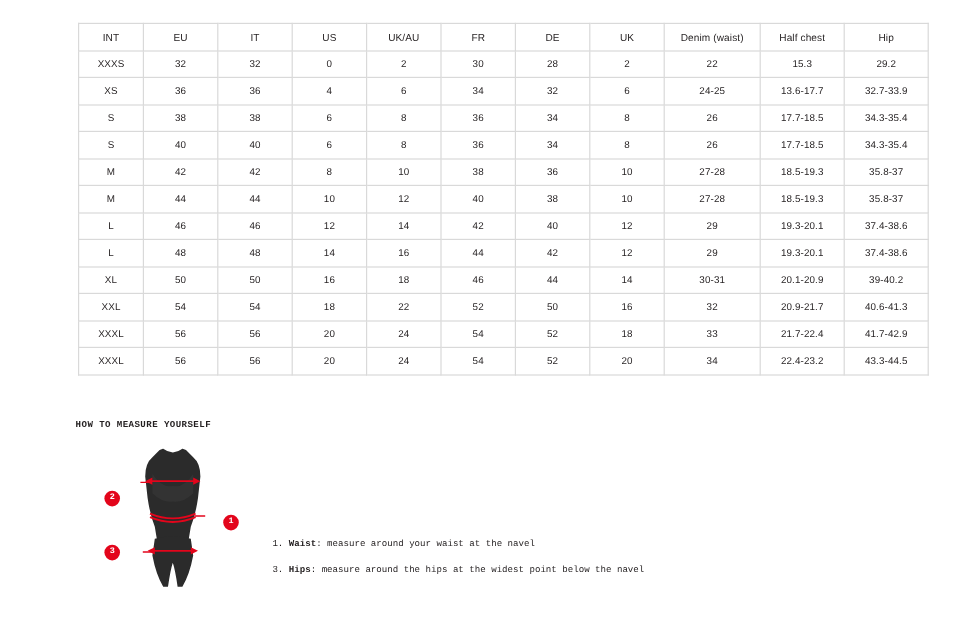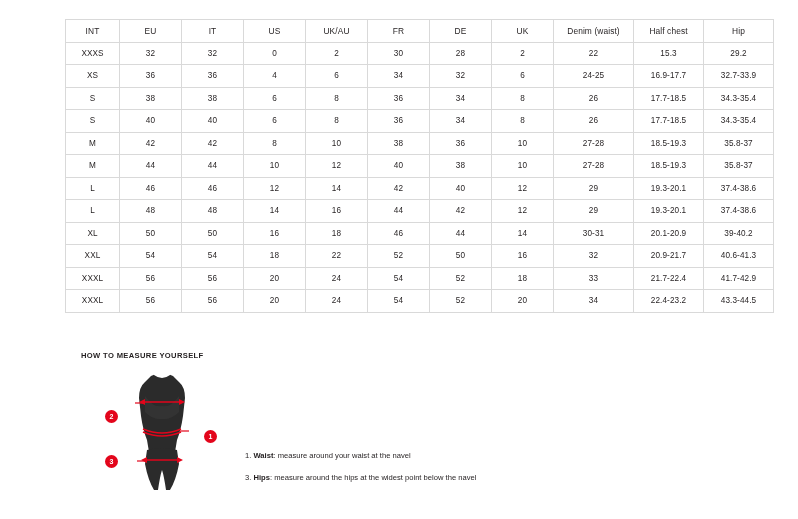--- a/index.html
+++ b/index.html
@@ -56,23 +56,24 @@
   col.c5 { width: 62px; }
   col.c6 { width: 62px; }
   col.c7 { width: 62px; }
   col.c8 { width: 80px; }
   col.c9 { width: 70px; }
   col.c10 { width: 70px; }
 
   
   .howto {
     position: absolute;
-    left: 81px;
+    left: 63px;
     top: 351px;
     width: 668px;
+    font-family: Liberation Mono, monospace;
   }
   .howto-title {
     font-size: 7.6px;
     font-weight: bold;
     letter-spacing: 0.35px;
     color: #231f20;
     margin-bottom: 10px;
   }
   .howto-body {
     position: relative;
@@ -175,21 +176,21 @@
         <tr>
           <td>XS</td>
           <td>36</td>
           <td>36</td>
           <td>4</td>
           <td>6</td>
           <td>34</td>
           <td>32</td>
           <td>6</td>
           <td>24-25</td>
-          <td>16.9-17.7</td>
+          <td>13.6-17.7</td>
           <td>32.7-33.9</td>
         </tr>
         <tr>
           <td>S</td>
           <td>38</td>
           <td>38</td>
           <td>6</td>
           <td>8</td>
           <td>36</td>
           <td>34</td>

